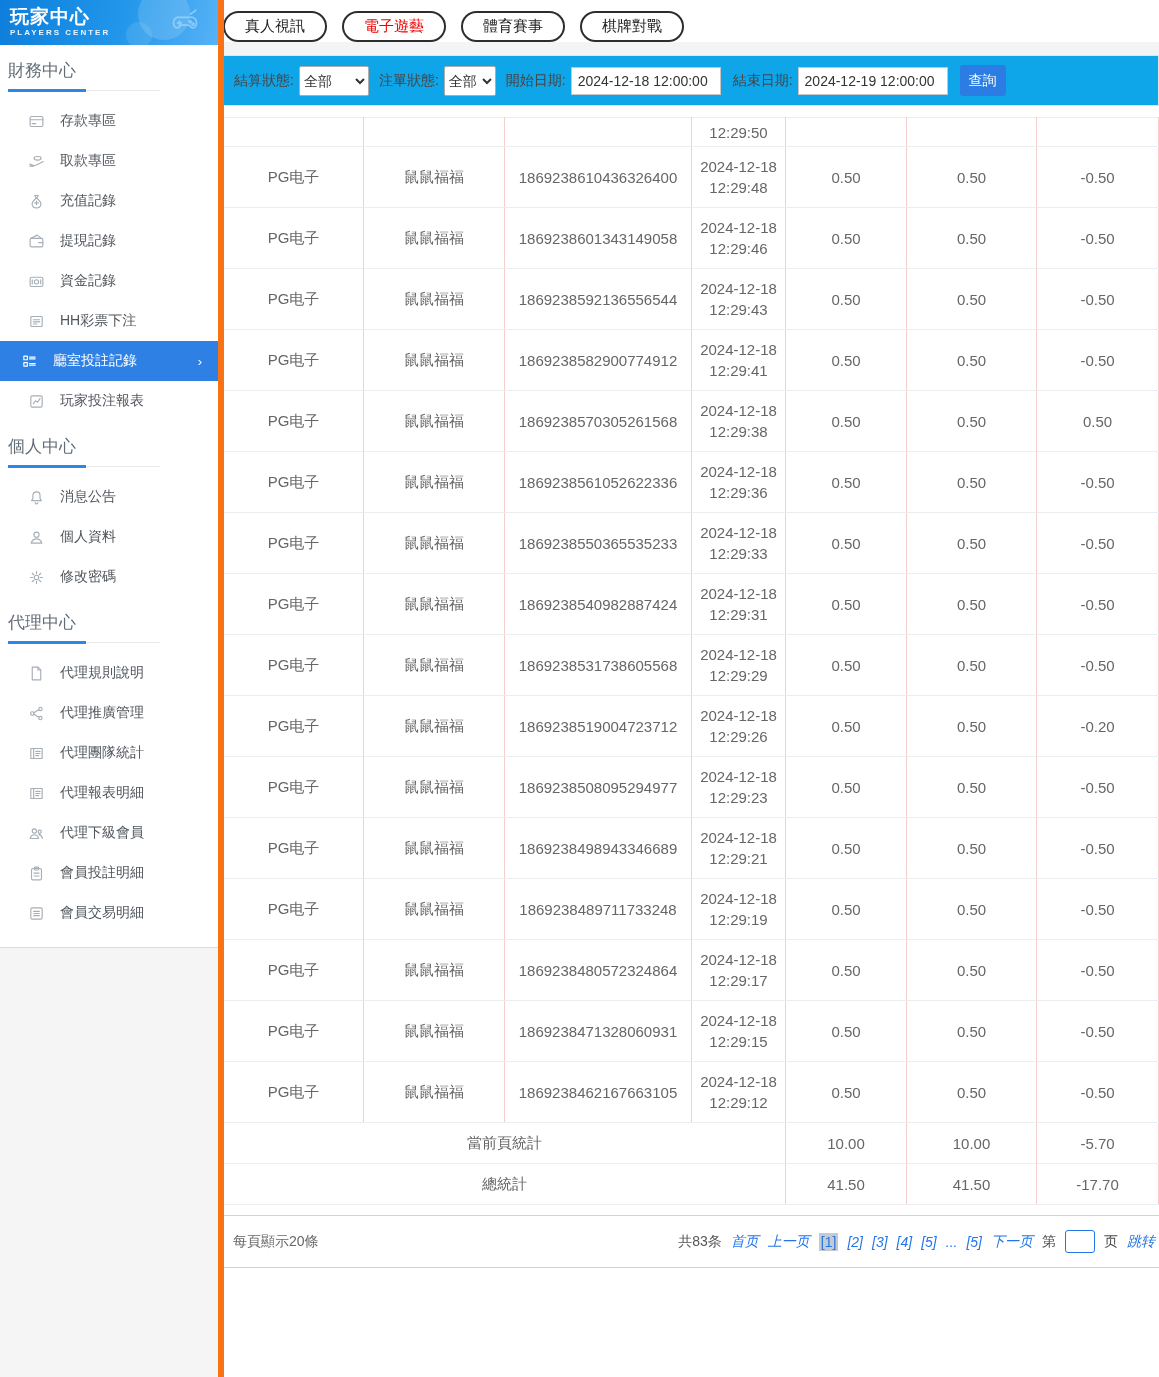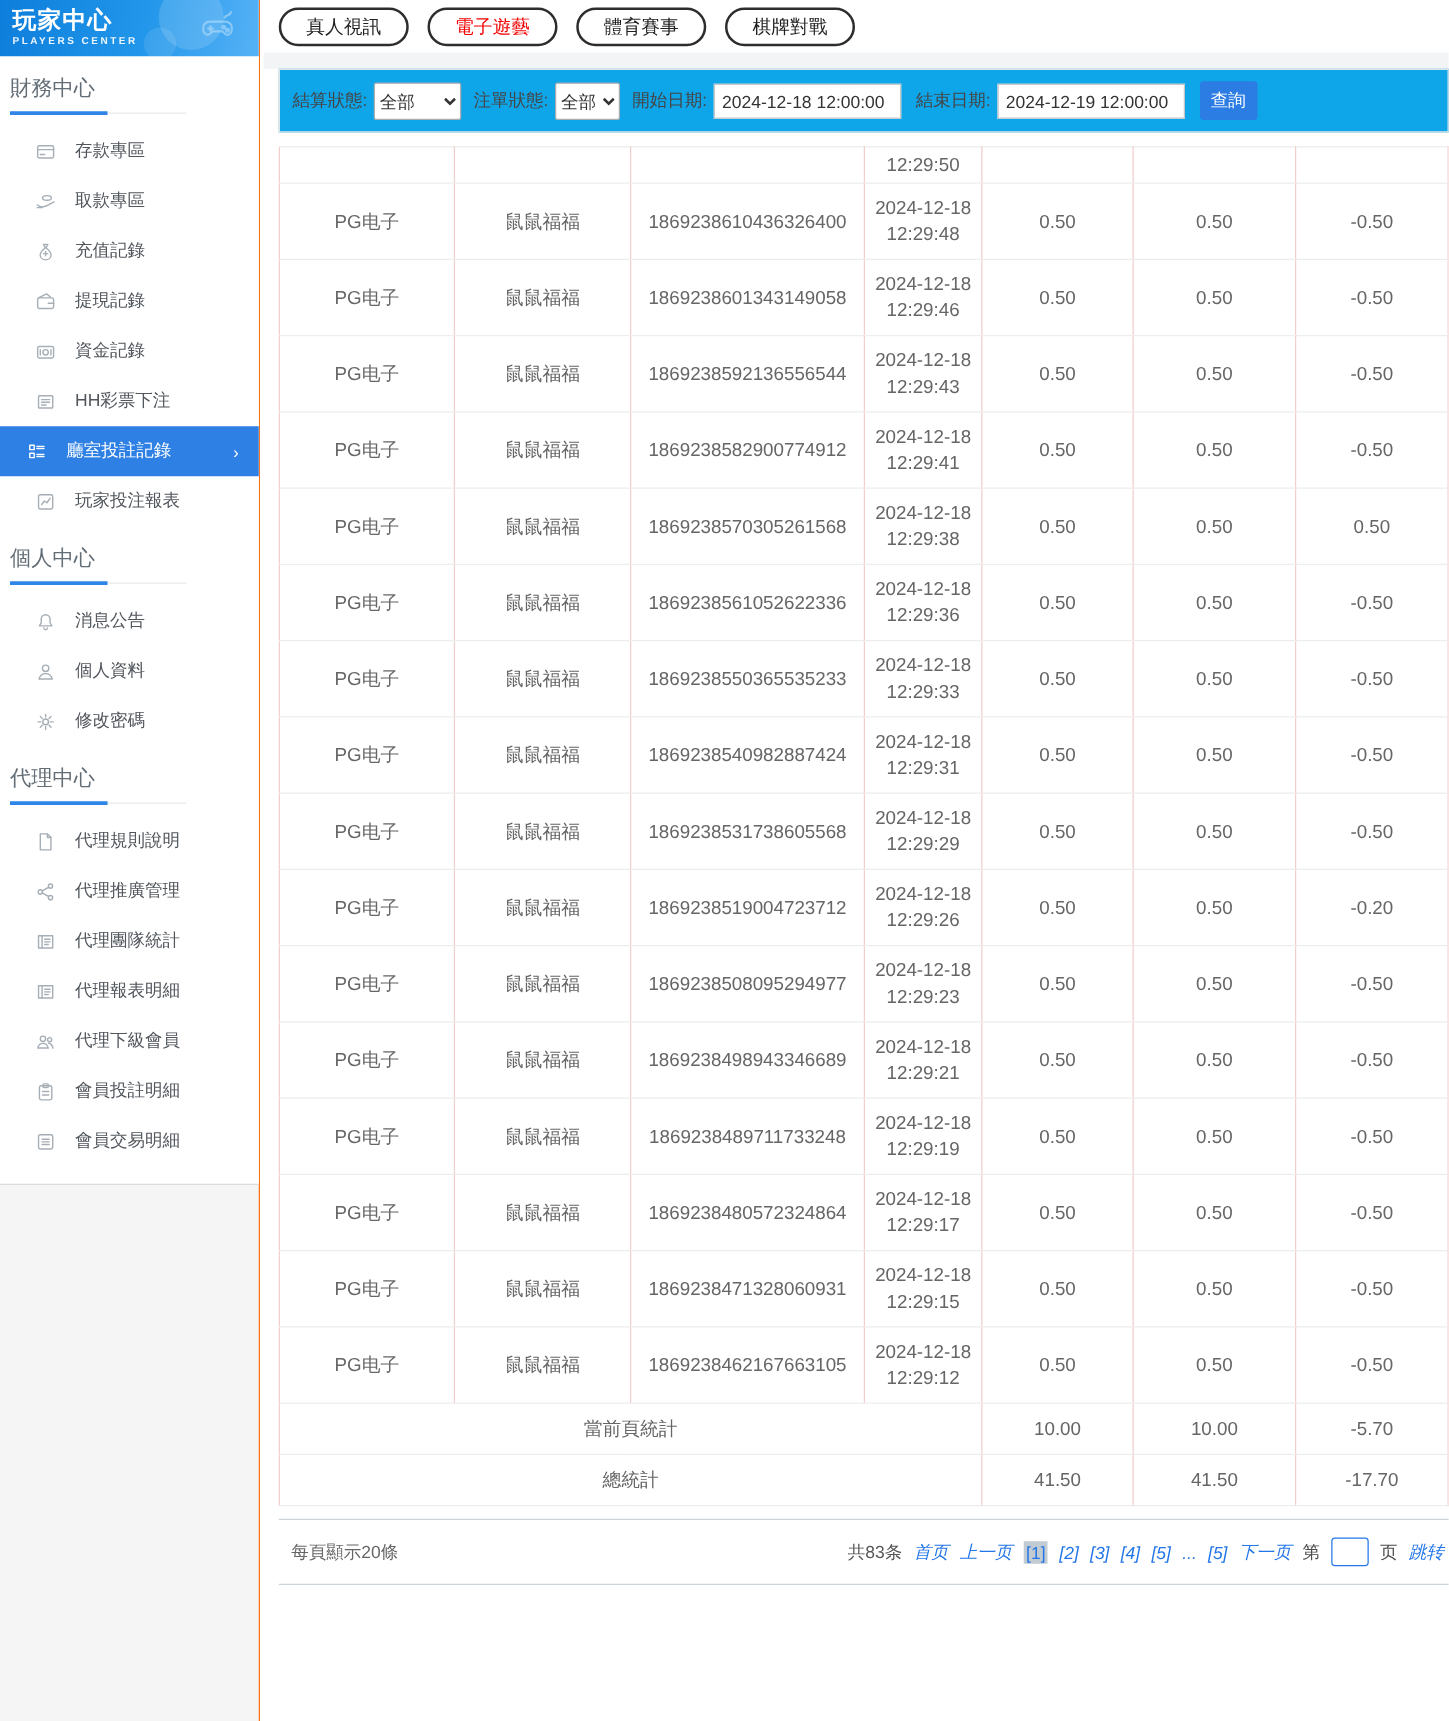--- a/index.html
+++ b/index.html
@@ -1,20 +1,20 @@
 <!DOCTYPE html>
 <html><head>
 <meta charset="utf-8">
 <style>
   * { margin:0; padding:0; box-sizing:border-box; }
   html,body { width:1159px; height:1377px; overflow:hidden; }
   body { font-family:"Liberation Sans","DejaVu Sans",sans-serif; background:#fff; position:relative; }
 
   
-  .sidebar { position:absolute; left:0; top:0; width:208px; height:1377px; background:#f5f5f5; border-right:1px solid #f97316; }
+  .sidebar { position:absolute; left:0; top:0; width:224px; height:1377px; background:#f5f5f5; border-right:6px solid #f97316; }
   .side-panel { background:#fff; border-bottom:1px solid #dcdcdc; padding-bottom:14px; }
   .logo { height:45px; background:linear-gradient(100deg,#0d7edb 0%,#2196ea 55%,#56b2f6 100%); position:relative; padding:6px 0 0 10px; overflow:hidden; }
   .logo-title { color:#fff; font-size:19px; font-weight:bold; letter-spacing:1px; line-height:22px; }
   .logo-sub { color:#eaf5ff; font-size:8px; letter-spacing:2px; font-weight:bold; }
   .logo-deco1,.logo-deco2 { position:absolute; border-radius:50%; background:rgba(255,255,255,.14); }
   .logo-deco1 { width:52px; height:52px; right:28px; top:-12px; }
   .logo-deco2 { width:26px; height:26px; right:66px; top:22px; background:rgba(255,255,255,.10); }
   .logo-pad { position:absolute; right:14px; top:6px; opacity:.55; }
 
   .sec-head { font-size:17px; color:#636d76; padding:14px 0 8px 8px; }
@@ -25,21 +25,21 @@
   .s-ico { width:17px; height:17px; display:inline-flex; align-items:center; justify-content:center; margin-right:15px; }
   .s-ico svg { stroke:#a6aeb6; fill:none; stroke-width:1.6; stroke-linecap:round; stroke-linejoin:round; }
   .s-label { font-size:14px; color:#51565c; }
   .s-item.active { background:#2e80e4;padding-left:21px; }
   .s-item.active .s-label { color:#fff; }
   .s-item.active .s-ico svg { stroke:#fff; }
   .s-chev { position:absolute; right:16px; color:#fff; font-size:13px; }
 
   
   .main { margin-left:211px; }
-  .tabs { height:42px; display:flex; align-items:center; padding-left:12px; gap:15px; background:#fff; }
+  .tabs { height:42px; display:flex; align-items:flex-end; padding-left:12px; gap:15px; background:#fff; }
   .pill { height:31px; border:2px solid #2d2d2d; border-radius:17px; background:#fff; padding:0 20px; font-size:15px; color:#1f1f1f; display:flex; align-items:center; cursor:pointer; font-family:inherit; }
   .pill.active { color:#f20000; }
   .band { height:13px; background:#f2f4f6; }
 
   .filterbar { margin-left:12px; border:1px solid #e4e4e4; height:51px; display:flex; align-items:center; padding-left:10px; font-size:14px; color:#454545; background:#0ea5e9; }
   .filterbar label { margin-right:5px; }
   .filterbar select { height:30px; border:1px solid #adadad; border-radius:2px; background:#fff; font-size:14px; color:#333; margin-right:10px; font-family:inherit; }
   .sel-settle { width:70px; }
   .sel-order { width:52px; }
   .filterbar input.date { width:150px; height:28px; border:1px solid #c6c6c6; padding:0 6px; font-size:14px; color:#333; margin-right:12px; font-family:inherit; }

